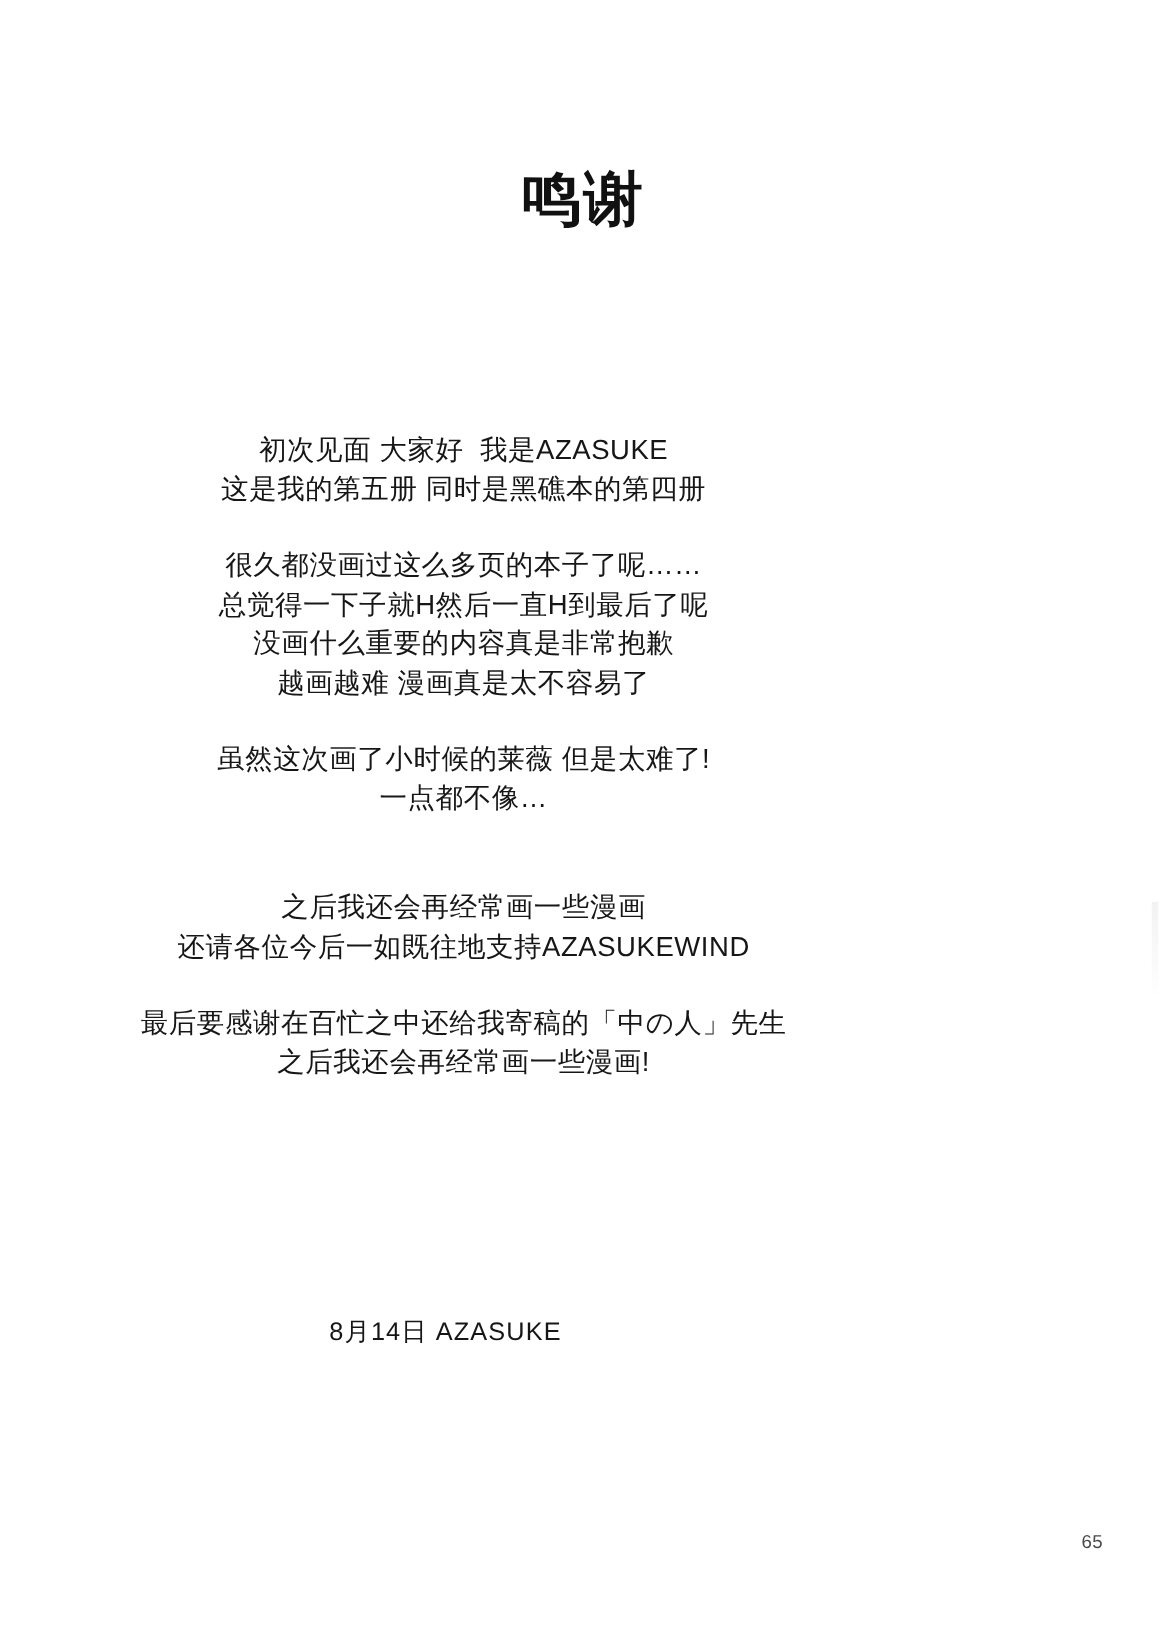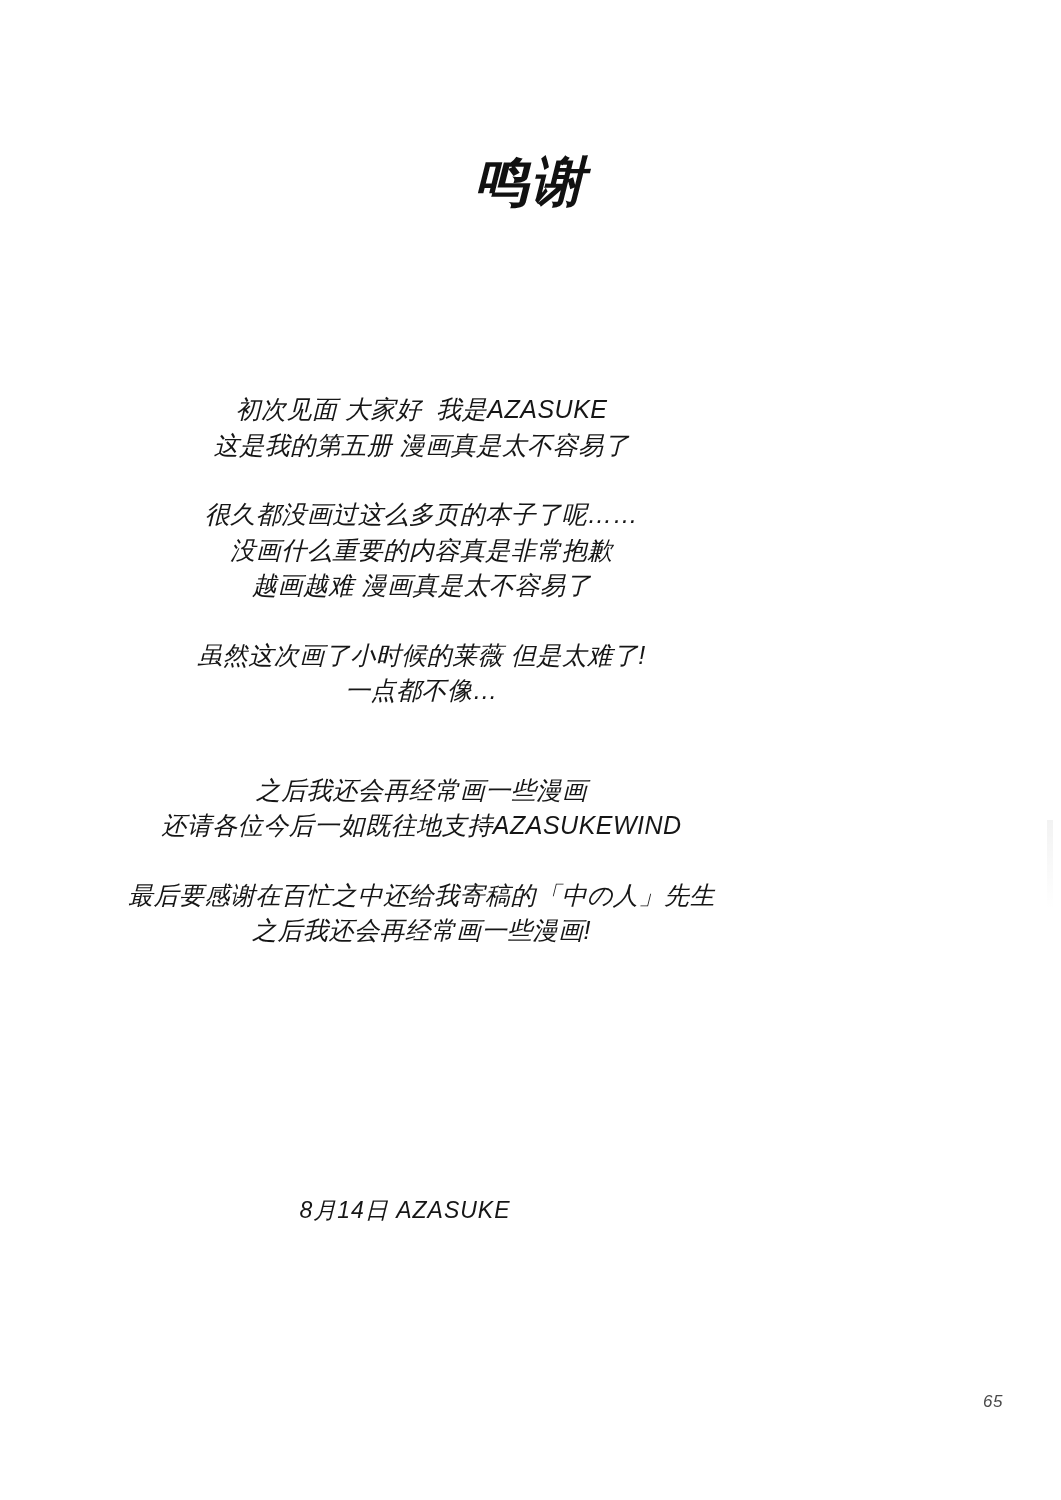--- a/index.html
+++ b/index.html
@@ -12,21 +12,20 @@
     height: 1500px;
     position: relative;
     font-family: "Liberation Sans", "DejaVu Sans", sans-serif;
     color: #1a1a1a;
     overflow: hidden;
   }
   .page {
     position: absolute;
     inset: 0;
     background: #ffffff;
-    font-style: italic;
   }
   .title {
     position: absolute;
     top: 152px;
     left: 0;
     width: 1061px;
     text-align: center;
     font-size: 54px;
     font-weight: 700;
     letter-spacing: 2px;
@@ -90,25 +89,26 @@
 <body>
 
 <div class="page">
 
   <div class="title">鸣谢</div>
 
   <div class="body-block">
 
     <div class="para">
       <div class="line">初次见面 大家好  我是AZASUKE</div>
-      <div class="line">这是我的第五册 漫画真是太不容易了</div>
+      <div class="line">这是我的第五册 同时是黑礁本的第四册</div>
     </div>
 
     <div class="para">
       <div class="line">很久都没画过这么多页的本子了呢……</div>
+      <div class="line">总觉得一下子就H然后一直H到最后了呢</div>
       <div class="line">没画什么重要的内容真是非常抱歉</div>
       <div class="line">越画越难 漫画真是太不容易了</div>
     </div>
 
     <div class="para">
       <div class="line">虽然这次画了小时候的莱薇 但是太难了!</div>
       <div class="line">一点都不像…</div>
     </div>
 
     <div class="spacer-lg"></div>

